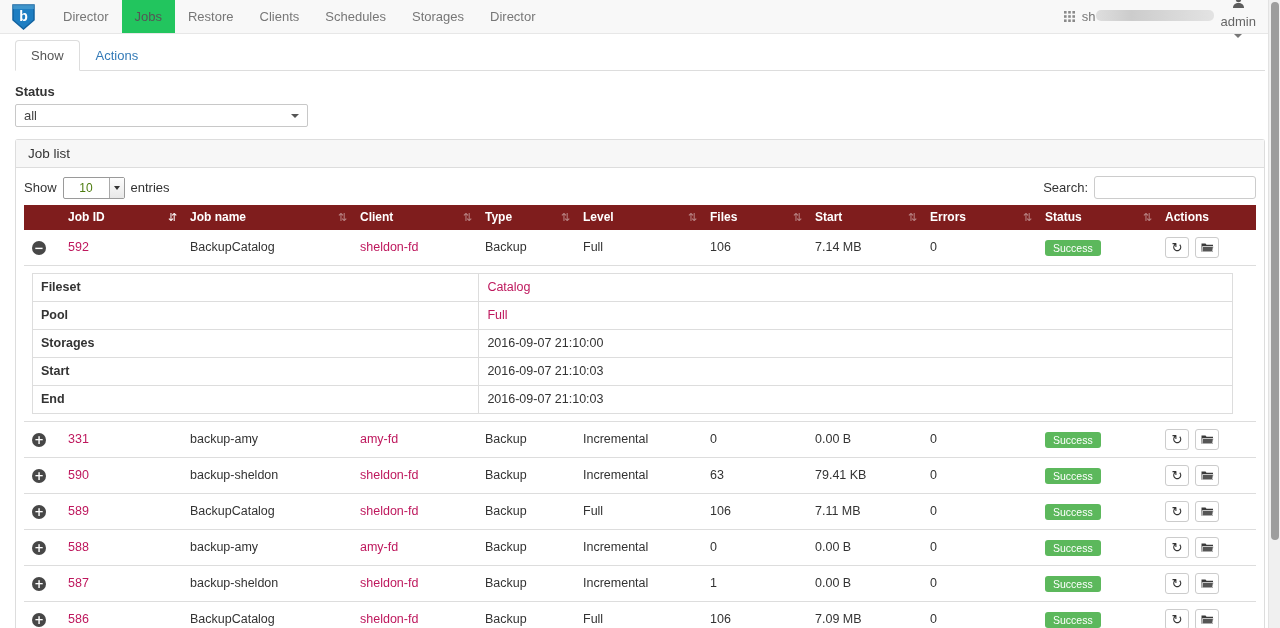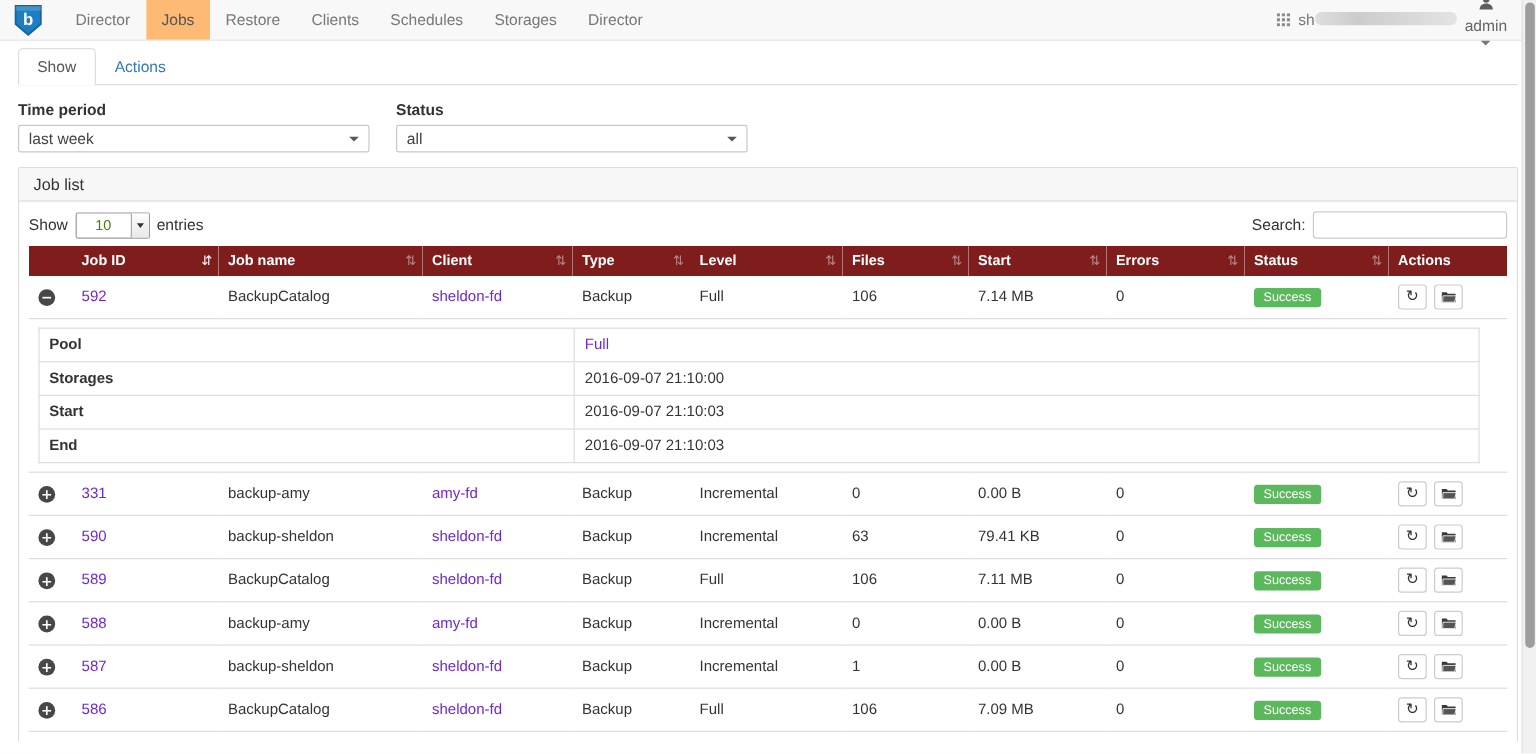--- a/index.html
+++ b/index.html
@@ -6,21 +6,21 @@
   html,body { background:#fff; }
   body { font-family:"Liberation Sans","DejaVu Sans",sans-serif; }
   .viewport { position:relative; width:1280px; height:628px; overflow:hidden; background:#fff; }
 
   
   .navbar { display:flex; align-items:stretch; height:34px; background:#f8f8f8; border-bottom:1px solid #e7e7e7; }
   .brand { display:flex; align-items:center; padding:0 14px 0 11px; cursor:pointer; }
   .brand-shield { position:relative; width:25px; height:26px; }
   .nav-menu { display:flex; align-items:stretch; }
   .nav-item { display:flex; align-items:center; padding:0 13px; font-size:13px; color:#777; text-decoration:none; cursor:pointer; }
-  .nav-item.active { background:#fdba74; color:#555; }
+  .nav-item.active { background:#22c55e; color:#555; }
   .nav-right { margin-left:auto; display:flex; align-items:center; gap:7px; padding-right:24px; color:#777; font-size:13px; }
   .redacted-bar { display:inline-block; width:118px; height:11px; border-radius:5px;
                   background:linear-gradient(90deg,#dedede,#cccccc 30%,#d6d6d6 60%,#e3e3e3); filter:blur(.6px); }
   .user-menu { display:flex; align-items:center; gap:5px; cursor:pointer; color:#666;flex-direction:column; }
   .caret-down { display:inline-block; width:0; height:0; border-left:4px solid transparent; border-right:4px solid transparent; border-top:4px solid #777; }
 
   
   .content { padding:0 15px; }
 
   .tabs { list-style:none; display:flex; margin-top:6px; border-bottom:1px solid #ddd; }
@@ -50,21 +50,21 @@
   .search-control { display:flex; align-items:center; gap:6px; color:#333; }
   .search-input { width:162px; height:23px; border:1px solid #ccc; border-radius:3px; padding:0 6px; font-size:12px; outline:none; }
 
   
   table.jobs { width:100%; border-collapse:collapse; table-layout:fixed; }
   table.jobs thead th { background:#7f1d1d; color:#fff; font-size:12px; font-weight:bold; text-align:left;
                         padding:6px 8px; line-height:13px; position:relative; cursor:pointer; }
   th .sort { position:absolute; right:5px; top:6px; font-family:"DejaVu Sans",sans-serif; font-size:11px; font-weight:normal; opacity:.45; }
   th .sort.sorted { opacity:1; }
   table.jobs tbody td { padding:7px 8px; font-size:12.5px; color:#333; line-height:13px; border-bottom:1px solid #ddd; background:#fff; }
-  .link { color:#6d28d9; text-decoration:none; cursor:pointer; }
+  .link { color:#be185d; text-decoration:none; cursor:pointer; }
   .expand-icon { display:inline-block; width:14px; height:14px; border-radius:50%; background:#474747; color:#fff;
                  font-size:11.5px; font-weight:bold; line-height:14px; text-align:center; cursor:pointer;
                  font-family:"DejaVu Sans",sans-serif; }
   .status-badge { display:inline-block; background:#5cb85c; color:#fff; font-size:10.5px; font-weight:normal;
                   padding:3px 8px; border-radius:3px; line-height:10px; }
   .td-actions { white-space:nowrap; }
   .action-btn { display:inline-flex; align-items:center; justify-content:center; width:24px; height:21px;
                 border:1px solid #ccc; border-radius:3px; background:#fff; cursor:pointer; margin-right:3px; vertical-align:middle; }
   .rerun-glyph { font-family:"DejaVu Sans",sans-serif; font-size:13px; color:#333; line-height:13px; }
 
@@ -155,27 +155,20 @@
     <ul class="tabs">
         <li class="tab active">
           <a>Show</a>
         </li>
         <li class="tab">
           <a>Actions</a>
         </li>
       </ul>
 
     <div class="filters">
-      <div class="filter-group">
-        <label class="filter-label">Time period</label>
-        <div class="select-box">
-          <span>last week</span>
-          <span class="caret-down"></span>
-        </div>
-      </div>
       <div class="filter-group">
         <label class="filter-label">Status</label>
         <div class="select-box">
           <span>all</span>
           <span class="caret-down"></span>
         </div>
       </div>
     </div>
 
     <div class="panel">
@@ -282,20 +275,24 @@
           <path d="M1.5 4.5 h11 l-1.3 5.3 h-10 Z" fill="#555" stroke="#fff" stroke-width="0.7"></path>
         </svg>
       </span>
     </td>
   </tr>
               <tr class="details-tr">
     <td colspan="11">
       <table class="details">
                     <tbody>
                       <tr>
+    <td class="d-label">Fileset</td>
+    <td class="d-value"><a class="link">Catalog</a></td>
+  </tr>
+                      <tr>
     <td class="d-label">Pool</td>
     <td class="d-value"><a class="link">Full</a></td>
   </tr>
                       <tr>
     <td class="d-label">Storages</td>
     <td class="d-value">2016-09-07 21:10:00</td>
   </tr>
                       <tr>
     <td class="d-label">Start</td>
     <td class="d-value">2016-09-07 21:10:03</td>

